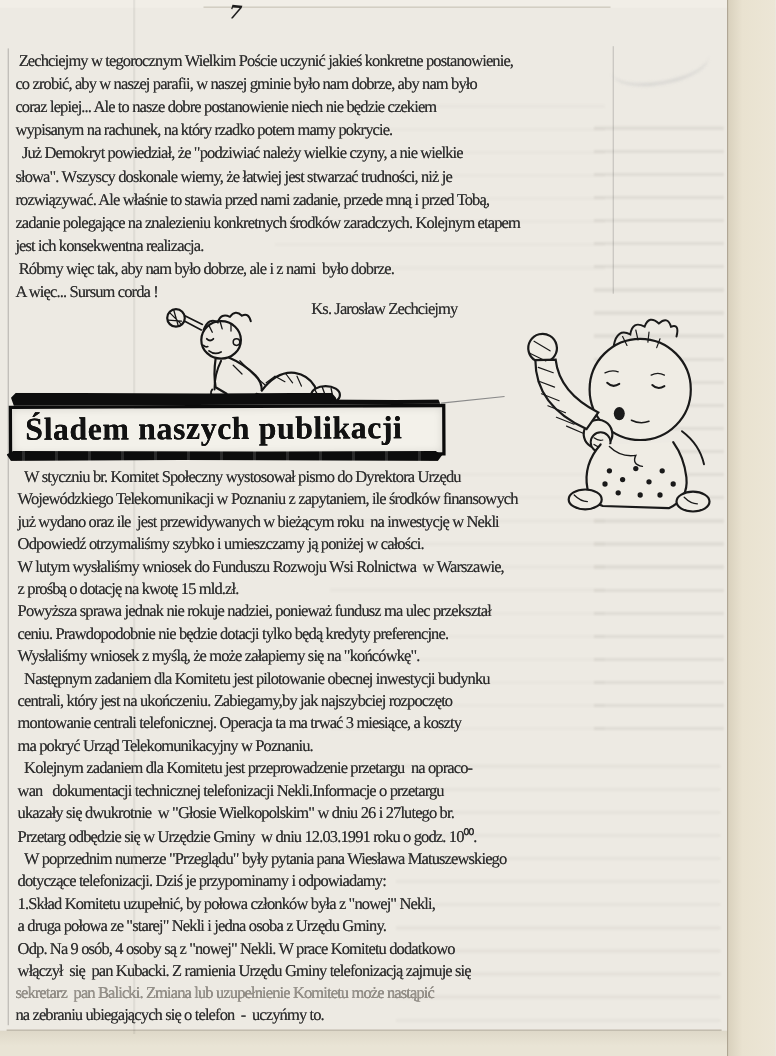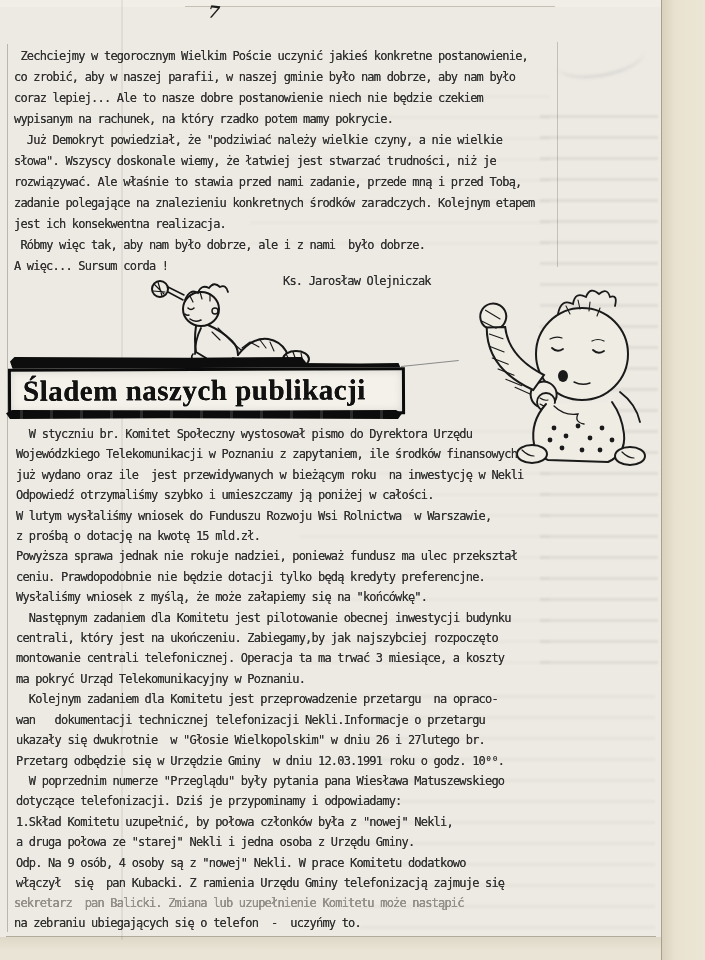--- a/index.html
+++ b/index.html
@@ -21,22 +21,23 @@
   .topstrip{position:absolute;left:0;top:0;width:705px;height:7px;background:#f1eee7;}
   .topline{position:absolute;left:185px;top:6px;width:370px;height:1px;background:#c6c0b4;}
 
   
   .vline{position:absolute;background:rgba(45,45,45,.55);width:1px;}
   .crease{position:absolute;background:rgba(0,0,0,.06);width:2px;filter:blur(.4px);}
 
   
   .typed{
     position:absolute;white-space:pre-wrap;color:#2e2e2e;
-    font-size:12px;line-height:21px;letter-spacing:-0.8px;
+    font-size:15px;line-height:21px;letter-spacing:-0.8px;
     text-shadow:0 0 .4px rgba(40,40,40,.7);
+    font-family:Liberation Serif, serif;
   }
   .article{line-height:20.4px;}
   .faded{color:#97928a;filter:blur(.5px);}
 
   
   .bleed{position:absolute;pointer-events:none;
     background:repeating-linear-gradient(180deg,rgba(112,106,95,.20) 0 3px,transparent 3px 21px);
     filter:blur(1.2px);}
   .bleed-cursive{position:absolute;width:90px;height:34px;border-bottom:3px solid rgba(120,125,140,.18);
     border-radius:50%;transform:rotate(-10deg);filter:blur(1.6px);}
@@ -94,21 +95,21 @@
 co zrobić, aby w naszej parafii, w naszej gminie było nam dobrze, aby nam było
 coraz lepiej... Ale to nasze dobre postanowienie niech nie będzie czekiem
 wypisanym na rachunek, na który rzadko potem mamy pokrycie.
   Już Demokryt powiedział, że "podziwiać należy wielkie czyny, a nie wielkie
 słowa". Wszyscy doskonale wiemy, że łatwiej jest stwarzać trudności, niż je
 rozwiązywać. Ale właśnie to stawia przed nami zadanie, przede mną i przed Tobą,
 zadanie polegające na znalezieniu konkretnych środków zaradczych. Kolejnym etapem
 jest ich konsekwentna realizacja.
  Róbmy więc tak, aby nam było dobrze, ale i z nami  było dobrze.
 A więc... Sursum corda !</div>
-  <div class="typed" style="left:283px;top:271px;width:260px">Ks. Jarosław Olejniczak</div>
+  <div class="typed" style="left:283px;top:271px;width:260px">Ks. Jarosław Zechciejmy</div>
 
   <div class="illus" style="left:138px;top:274px;width:205px;height:96px">
     <svg width="205" height="96" viewBox="0 0 205 96">
       <g fill="none" stroke="#161616" stroke-width="2" stroke-linecap="round">
 
         <circle cx="22" cy="15" r="8" fill="#edeae3"></circle>
         <path d="M16,10 l10,10 M15,17 l12,1 M20,8 l4,14" stroke-width="1.2"></path>
         <path d="M30,18 L45,26 M30,13 L46,21" stroke-width="1.5"></path>
 
         <ellipse cx="63" cy="35" rx="18" ry="17" fill="#edeae3"></ellipse>

